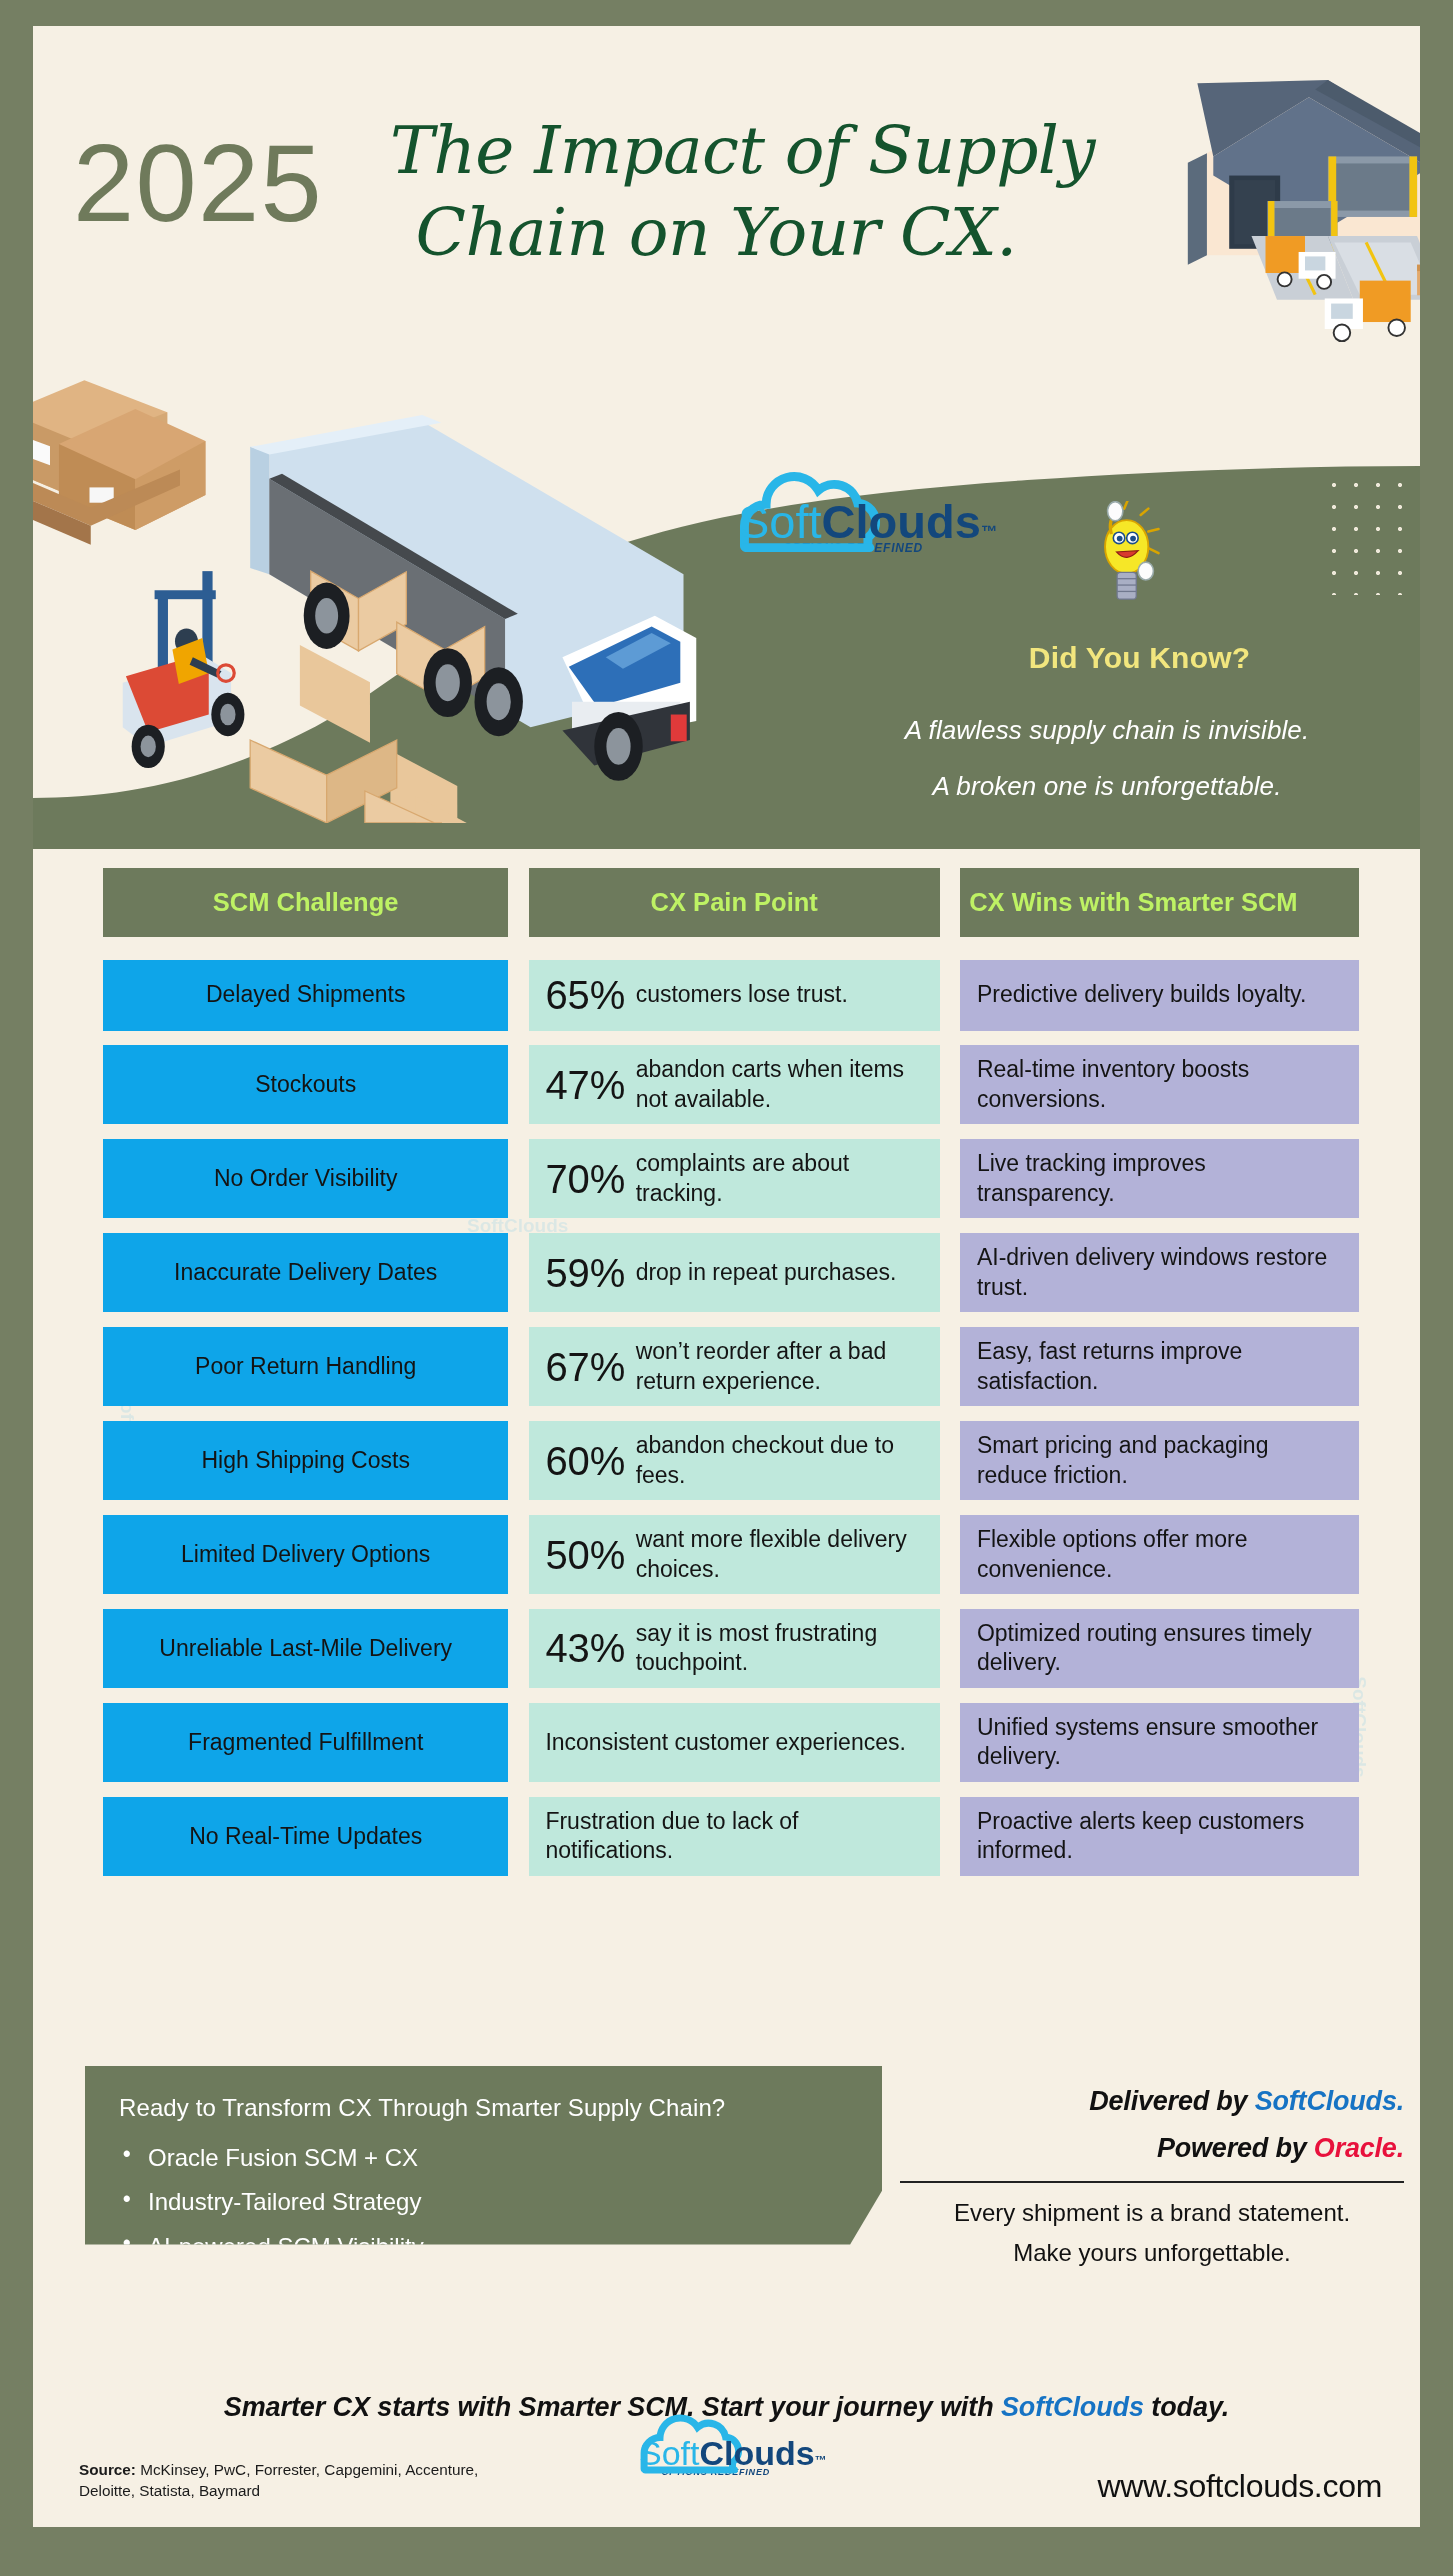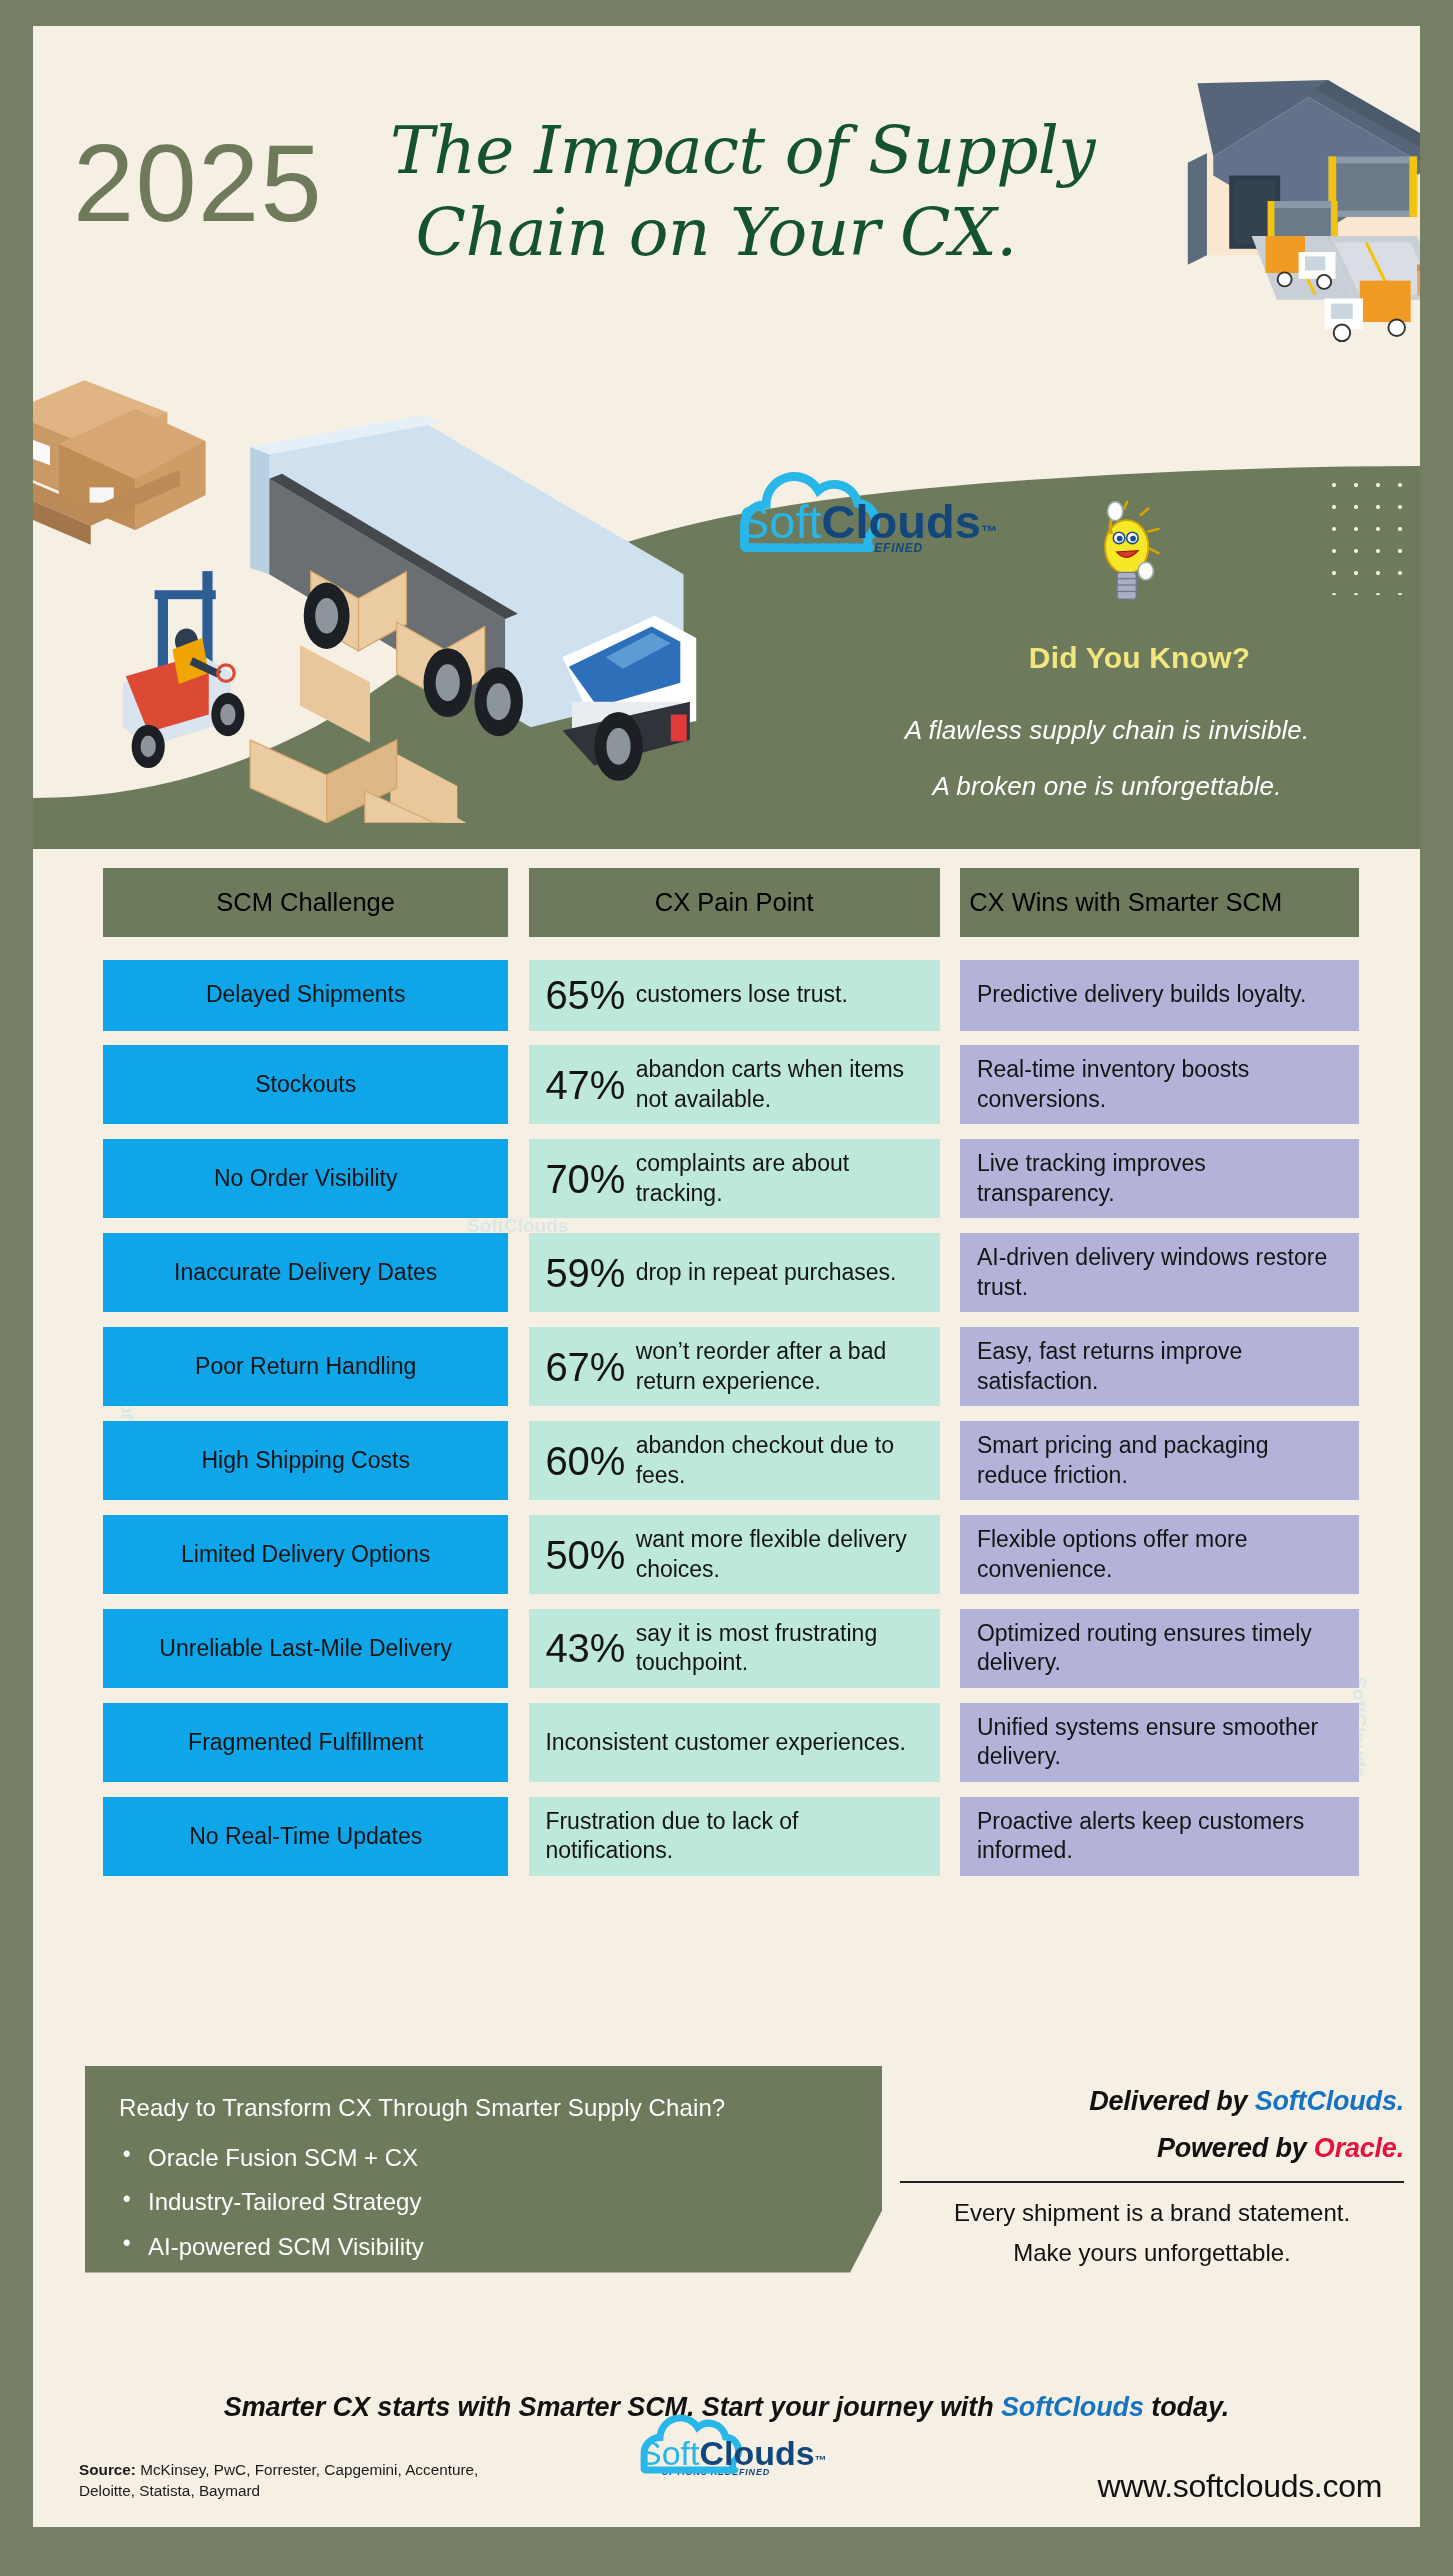--- a/index.html
+++ b/index.html
@@ -84,22 +84,22 @@
 
   
   .table { position: absolute; left: 70px; top: 842px; width: 1256px; }
   .trow { display: flex; gap: 20.4px; margin-bottom: 14.7px; }
   .trow.head { margin-bottom: 23px; }
   .c1 { width: 421px; }
   .c2 { width: 427px; }
   .c3 { width: 414px; }
 
   .th {
-    background: #6D7A5C; color: #000000;
-    font-weight: 400; font-size: 25.5px;
+    background: #6D7A5C; color: #bef264;
+    font-weight: 700; font-size: 25.5px;
     height: 69px; display: flex; align-items: center; justify-content: center;
     text-align: center;
   }
   .th.left { justify-content: flex-start; padding-left: 9px; }
 
   .cell {
     min-height: 71px;
     display: flex; align-items: center;
     padding: 10.2px 16.6px;
     font-size: 23px; line-height: 1.28; color: #141414;
@@ -111,21 +111,21 @@
   .pct {
     font-size: 40px; font-weight: 400; color: #141414;
     margin-right: 10.2px; white-space: nowrap; line-height: 1;
     flex: 0 0 auto;
   }
   .painText { flex: 1 1 auto; }
 
   
   .cta {
     position: absolute; left: 52px; top: 2040px;
-    width: 797px; height: 207px;
+    width: 797px; height: 179px;
     background: #6D7A5C; color: #fff;
     padding: 28px 34px 0 34px;
     clip-path: polygon(0 0, 100% 0, 100% 70%, 96% 100%, 0 100%);
   }
   .cta h3 { font-size: 24px; font-weight: 400; margin-bottom: 22px; letter-spacing: 0.1px; }
   .cta ul { list-style: none; }
   .cta li {
     font-size: 24px; margin-bottom: 16.6px; padding-left: 29px; position: relative;
   }
   .cta li::before {

